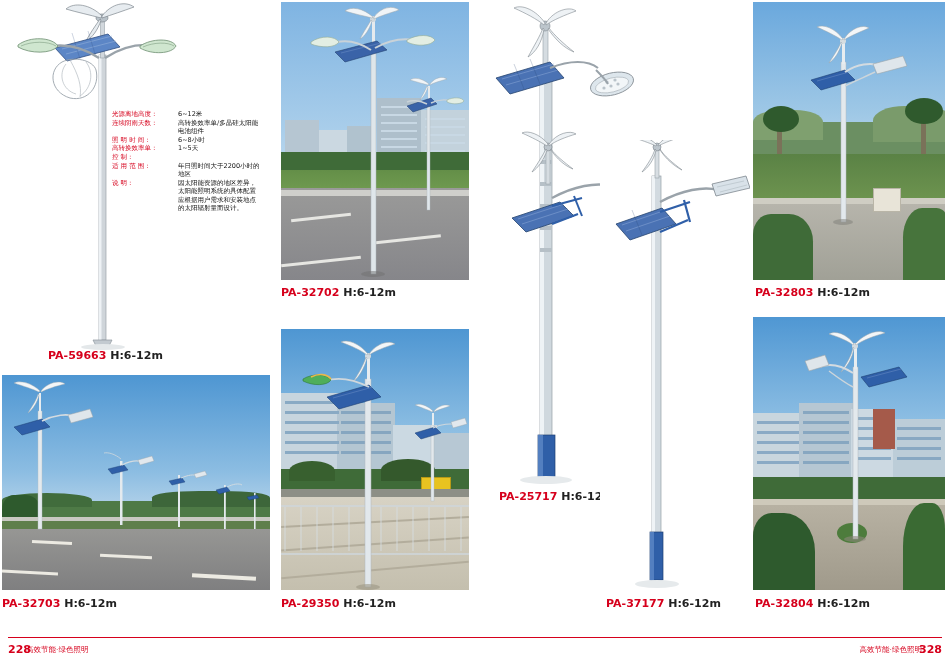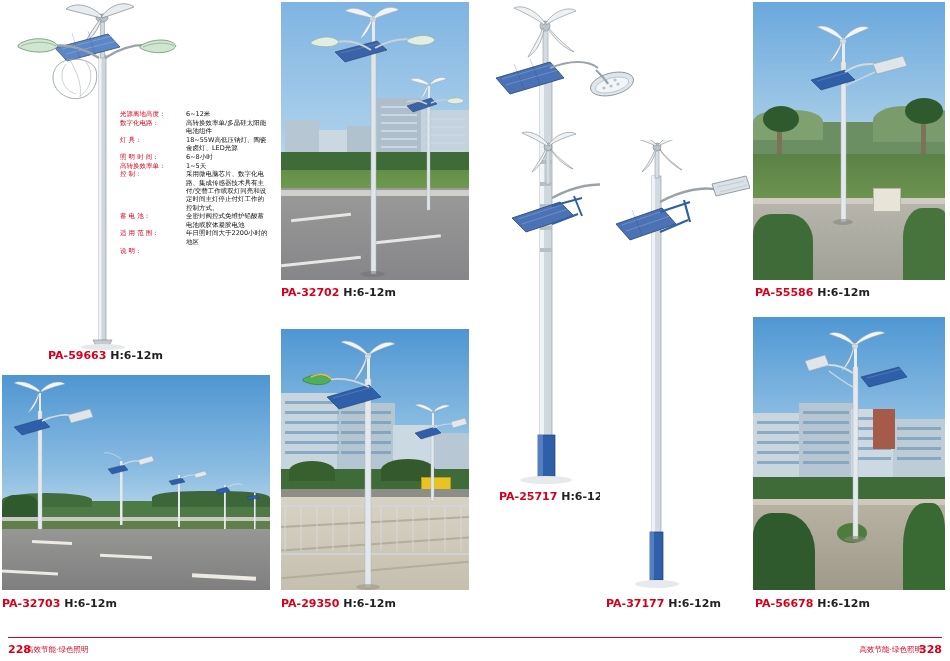--- a/index.html
+++ b/index.html
@@ -105,55 +105,47 @@
       <path d="M70 60 C 78 74, 82 86, 80 97" fill="none" stroke="#b4bcc2" stroke-width="0.7"></path>
 
       <ellipse cx="103" cy="347" rx="22" ry="3" fill="#e4e8ea"></ellipse>
     </svg>
   </div>
   <div class="caption" style="left:48px;top:349px;">
     <span>PA-59663</span>
     <span class="h">H:6-12m</span>
   </div>
 
-  <div class="spec" style="left:120px;top:110px;width:150px;">
+  <div class="spec" style="left:112px;top:110px;width:150px;">
     <div class="row">
       <div class="lbl">光源离地高度：</div>
       <div class="val">6~12米</div>
     </div>
     <div class="row">
-      <div class="lbl">数字化电路：</div>
+      <div class="lbl">连续阴雨天数：</div>
       <div class="val">高转换效率单/多晶硅太阳能电池组件</div>
-    </div>
-    <div class="row">
-      <div class="lbl">灯    具：</div>
-      <div class="val">18~55W高低压钠灯、陶瓷金卤灯、LED光源</div>
     </div>
     <div class="row">
       <div class="lbl">照 明 时 间：</div>
       <div class="val">6~8小时</div>
     </div>
     <div class="row">
       <div class="lbl">高转换效率单：</div>
       <div class="val">1~5天</div>
     </div>
     <div class="row">
       <div class="lbl">控    制：</div>
-      <div class="val multi">采用微电脑芯片、数字化电路、集成传感器技术具有主付/交替工作或双灯同亮和设定时间主灯停止付灯工作的控制方式。</div>
-    </div>
-    <div class="row">
-      <div class="lbl">蓄 电 池：</div>
-      <div class="val">全密封阀控式免维护铅酸蓄电池或胶体凝胶电池</div>
     </div>
     <div class="row">
       <div class="lbl">适 用 范 围：</div>
       <div class="val">年日照时间大于2200小时的地区</div>
     </div>
     <div class="row">
       <div class="lbl">说    明：</div>
+      <div class="val multi">因太阳能资源的地区差异，太阳能照明系统的具体配置应根据用户需求和安装地点的太阳辐射量而设计。</div>
     </div>
   </div>
 
   <div class="photo" style="left:281px;top:2px;width:188px;height:278px;">
     <div class="sky"></div>
 
     <div class="bldg" style="left:96px;top:96px;width:44px;height:66px;background:#aebfcb;"></div>
     <div class="bldg" style="left:140px;top:108px;width:48px;height:56px;background:#c3d2dc;"></div>
     <div class="bldg" style="left:4px;top:118px;width:34px;height:44px;background:#b6c6d2;"></div>
     <div class="bldg" style="left:38px;top:128px;width:30px;height:34px;background:#cbd8e1;"></div>
@@ -319,21 +311,21 @@
       <path d="M58 78 L92 68 L102 78 L68 88 Z" fill="#2f5fa8" stroke="#1d3f72" stroke-width="0.6"></path>
       <path d="M64 79 L96 70" stroke="#7d9dd0" stroke-width="0.4"></path>
 
       <path d="M92 70 C 104 62, 118 60, 128 64" fill="none" stroke="#d4dbe0" stroke-width="2"></path>
       <path d="M120 62 L150 54 L154 64 L124 72 Z" fill="#dfe6eb" stroke="#9aa4aa" stroke-width="0.6"></path>
 
       <path d="M92 84 C 104 78, 114 74, 122 70" fill="none" stroke="#cdd5da" stroke-width="1.4"></path>
     </svg>
   </div>
   <div class="caption" style="left:755px;top:286px;">
-    <span>PA-55586</span>
+    <span>PA-32803</span>
     <span class="h">H:6-12m</span>
   </div>
 
   <div class="photo" style="left:2px;top:375px;width:268px;height:215px;">
     <div class="sky2" style="background:linear-gradient(#4e96d2 0%,#8cbde2 45%,#c8dded 72%,#dfe9ef 100%);"></div>
 
     <div style="position:absolute;left:0;top:126px;width:100%;height:18px;background:#4e7a46;"></div>
     <div style="position:absolute;left:0;top:118px;width:90px;height:14px;background:#416c3c;border-radius:50% 50% 0 0;"></div>
     <div style="position:absolute;left:150px;top:116px;width:118px;height:16px;background:#3d663a;border-radius:40% 40% 0 0;"></div>
 
@@ -553,21 +545,21 @@
 
       <path d="M108 60 L146 50 L154 60 L116 70 Z" fill="#2f5fa8" stroke="#1d3f72" stroke-width="0.6"></path>
       <path d="M114 61 L148 52" stroke="#7d9dd0" stroke-width="0.4"></path>
 
       <path d="M100 56 C 88 48, 76 46, 66 50" fill="none" stroke="#d4dbe0" stroke-width="2"></path>
       <path d="M52 44 L72 38 L76 48 L56 54 Z" fill="#dfe6eb" stroke="#9aa4aa" stroke-width="0.6"></path>
       <path d="M100 70 C 92 66, 84 60, 76 54" fill="none" stroke="#cdd5da" stroke-width="1.4"></path>
     </svg>
   </div>
   <div class="caption" style="left:755px;top:597px;">
-    <span>PA-56678</span>
+    <span>PA-32804</span>
     <span class="h">H:6-12m</span>
   </div>
 
   <div class="footer">
     <div class="footline"></div>
     <div class="pg pg-l">228</div>
     <div class="ftxt ftxt-l">高效节能·绿色照明</div>
     <div class="pg pg-r">328</div>
     <div class="ftxt ftxt-r">高效节能·绿色照明</div>
   </div>

